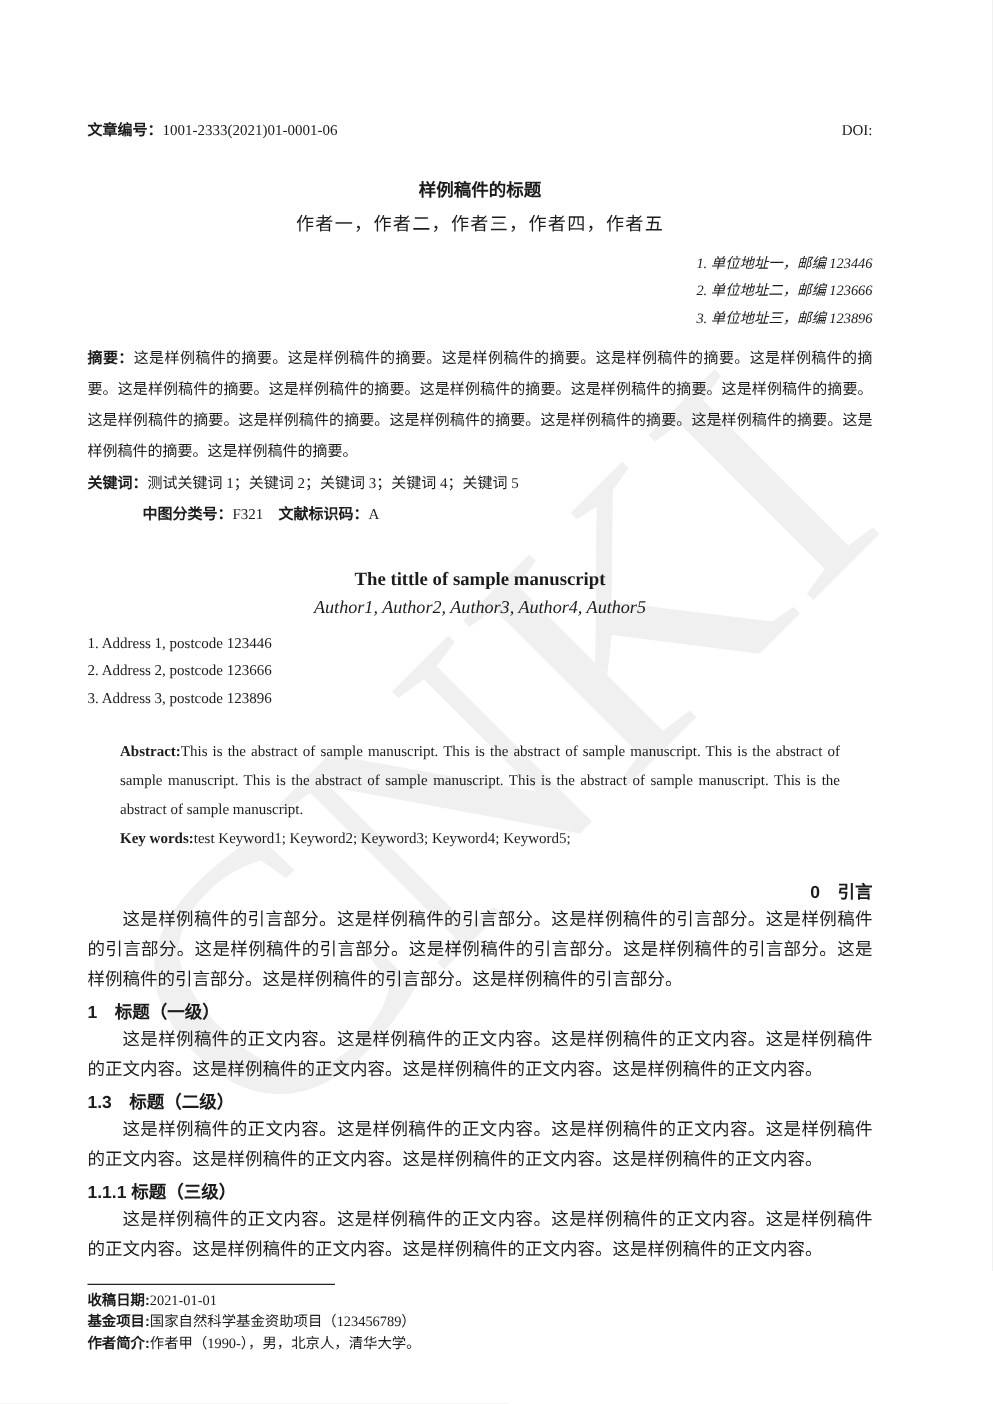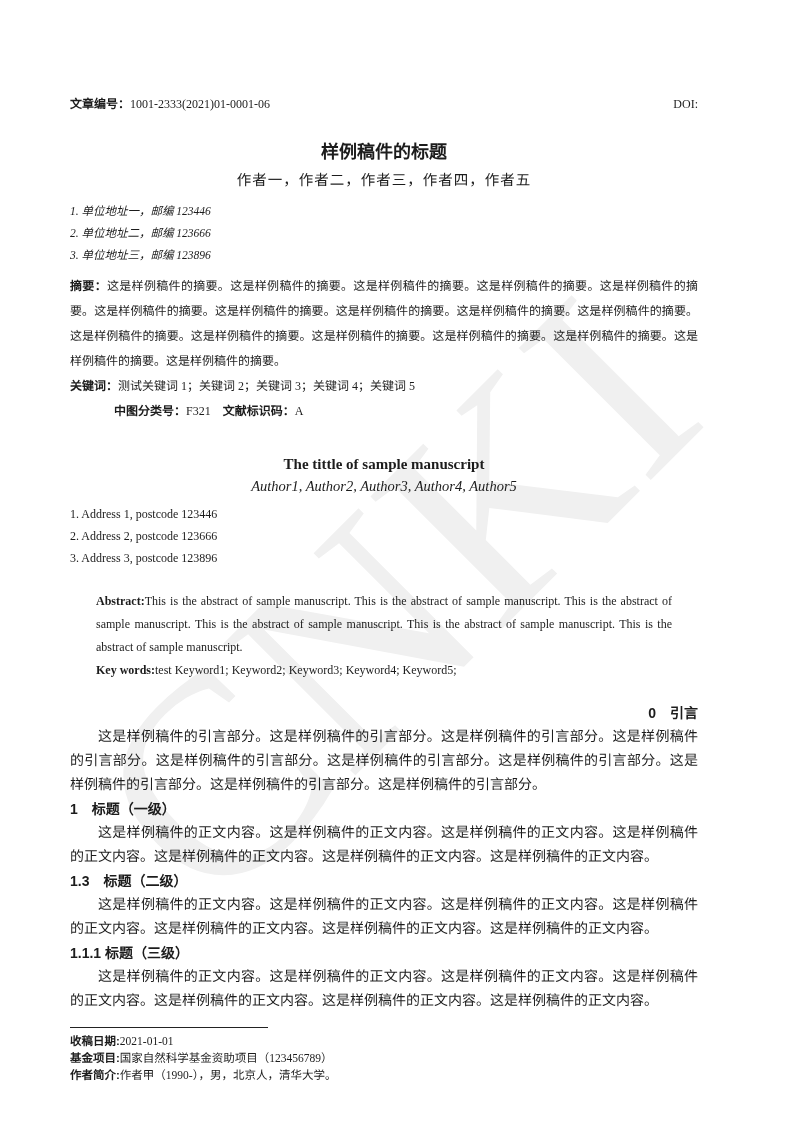--- a/index.html
+++ b/index.html
@@ -40,32 +40,32 @@
   .header-row {
     display: flex;
     justify-content: space-between;
     align-items: baseline;
     font-size: 12px;
     line-height: 15px;
   }
   .cn-title {
     margin: 30px 0 0 0;
     text-align: center;
-    font-size: 18px;
+    font-size: 14px;
     line-height: 20px;
     font-weight: bold;
   }
   .cn-authors {
     margin-top: 9px;
     text-align: center;
     font-size: 14.5px;
     line-height: 19px;
     letter-spacing: 1px;
   }
-  .affils { margin-top: 10px; text-align: left; }
+  .affils { margin-top: 10px; text-align: right; }
   .affil-line {
     font-size: 11.5px;
     line-height: 22px;
     font-style: italic;
   }
   .cn-abstract {
     margin: 8px 0 0 0;
     font-size: 12px;
     line-height: 25px;
     text-align: justify;

